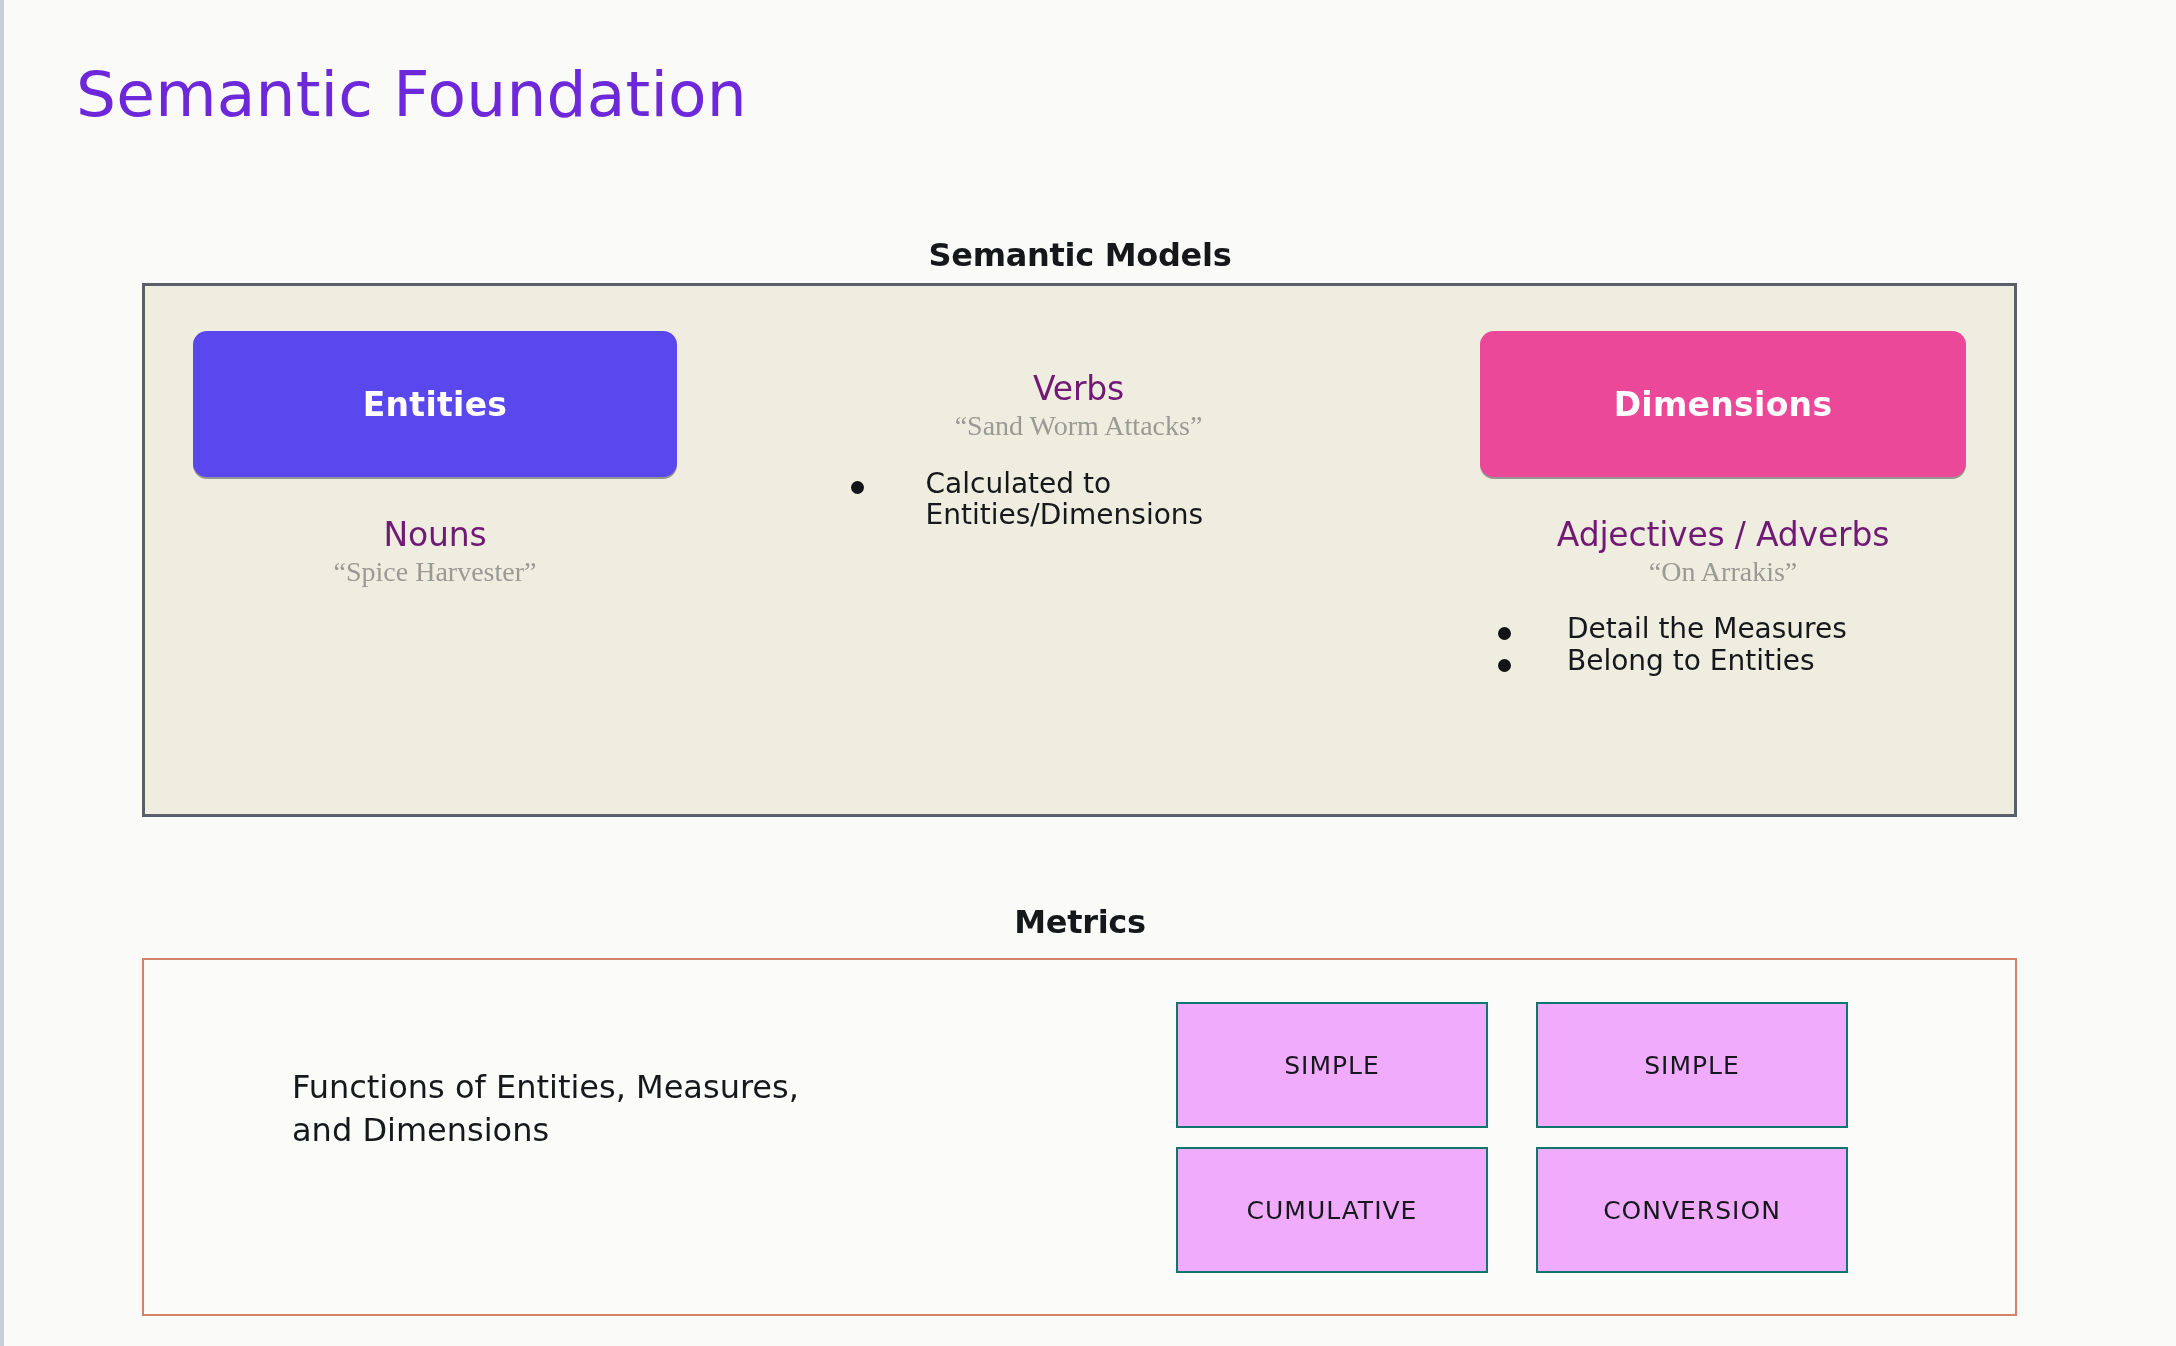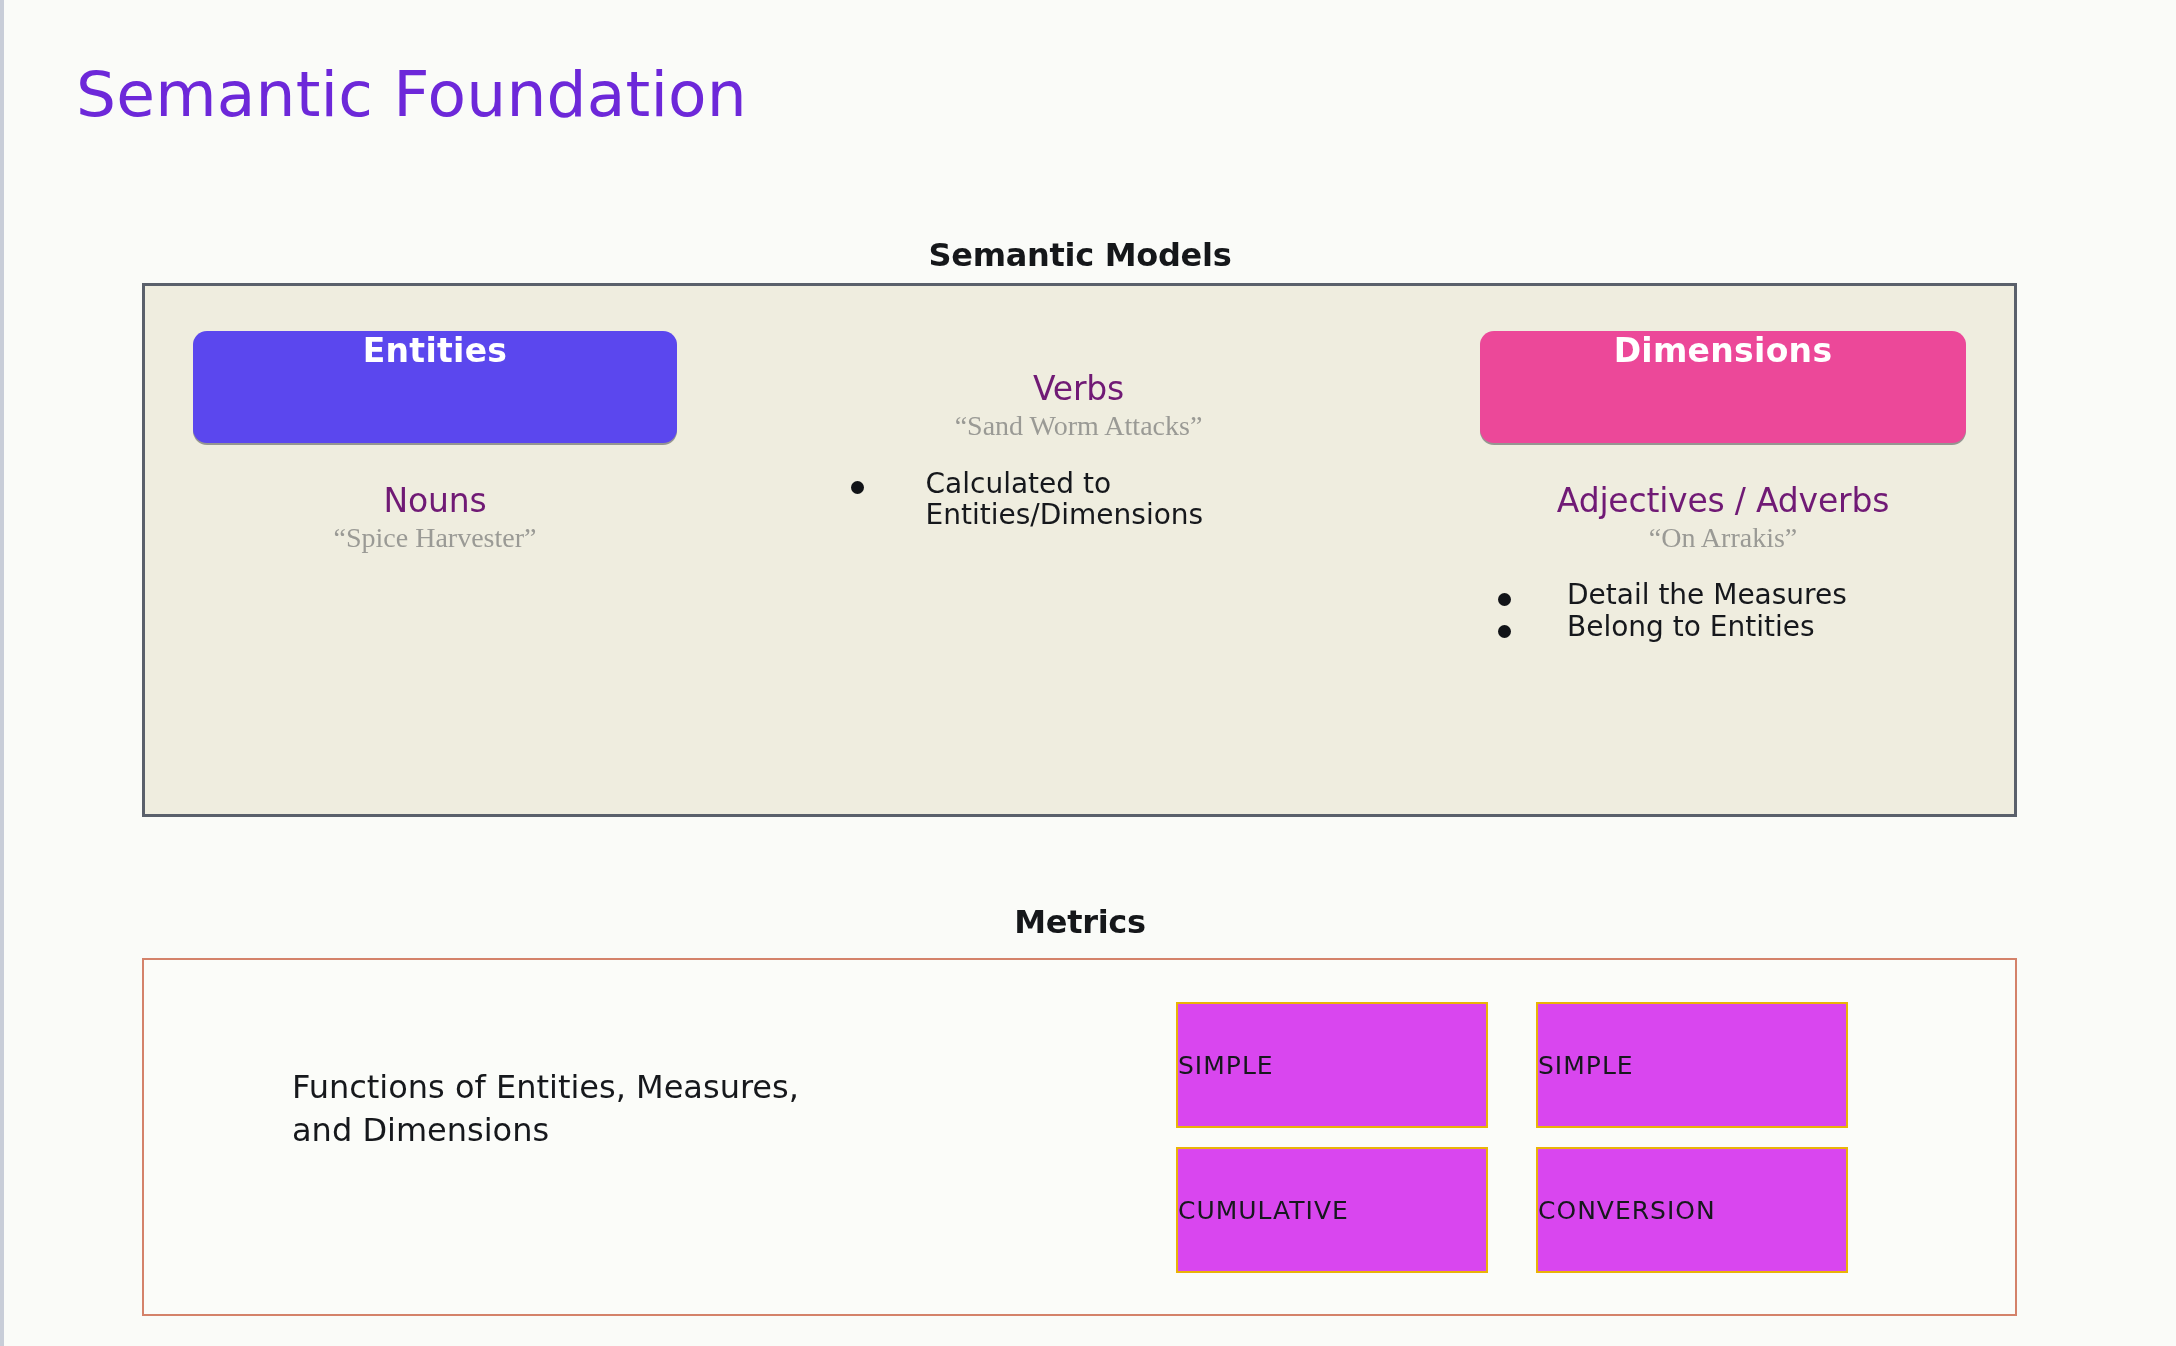--- a/index.html
+++ b/index.html
@@ -70,24 +70,24 @@
     width: 484px;
     display: flex;
     flex-direction: column;
     align-items: center;
   }
   .sm-col.col-mid { width: 492px; }
   .sm-col.col-right { width: 486px; }
 
   .pill {
     width: 100%;
-    height: 112px;
+    height: 146px;
     border-radius: 14px;
     display: flex;
-    align-items: flex-start;
+    align-items: center;
     justify-content: center;
     box-shadow: 0 2px 0 rgba(40,44,52,0.45);
     box-sizing: border-box;
   }
   .pill-label {
     font-size: 33px;
     font-weight: 700;
     color: #ffffff;
     letter-spacing: 0.3px;
   }
@@ -181,24 +181,25 @@
     position: absolute;
     left: 1032px;
     top: 42px;
     display: grid;
     grid-template-columns: 312px 312px;
     grid-template-rows: 126px 126px;
     column-gap: 48px;
     row-gap: 19px;
   }
   .metric-box {
-    border: 2px solid #eab308;
-    background: #d946ef;
+    border: 2px solid #0f766e;
+    background: #f0abfc;
     display: flex;
     align-items: center;
+    justify-content: center;
     box-sizing: border-box;
   }
   .metric-label {
     font-size: 25px;
     color: #16181c;
     letter-spacing: 1px;
   }
 </style>
 </head>
 <body>

